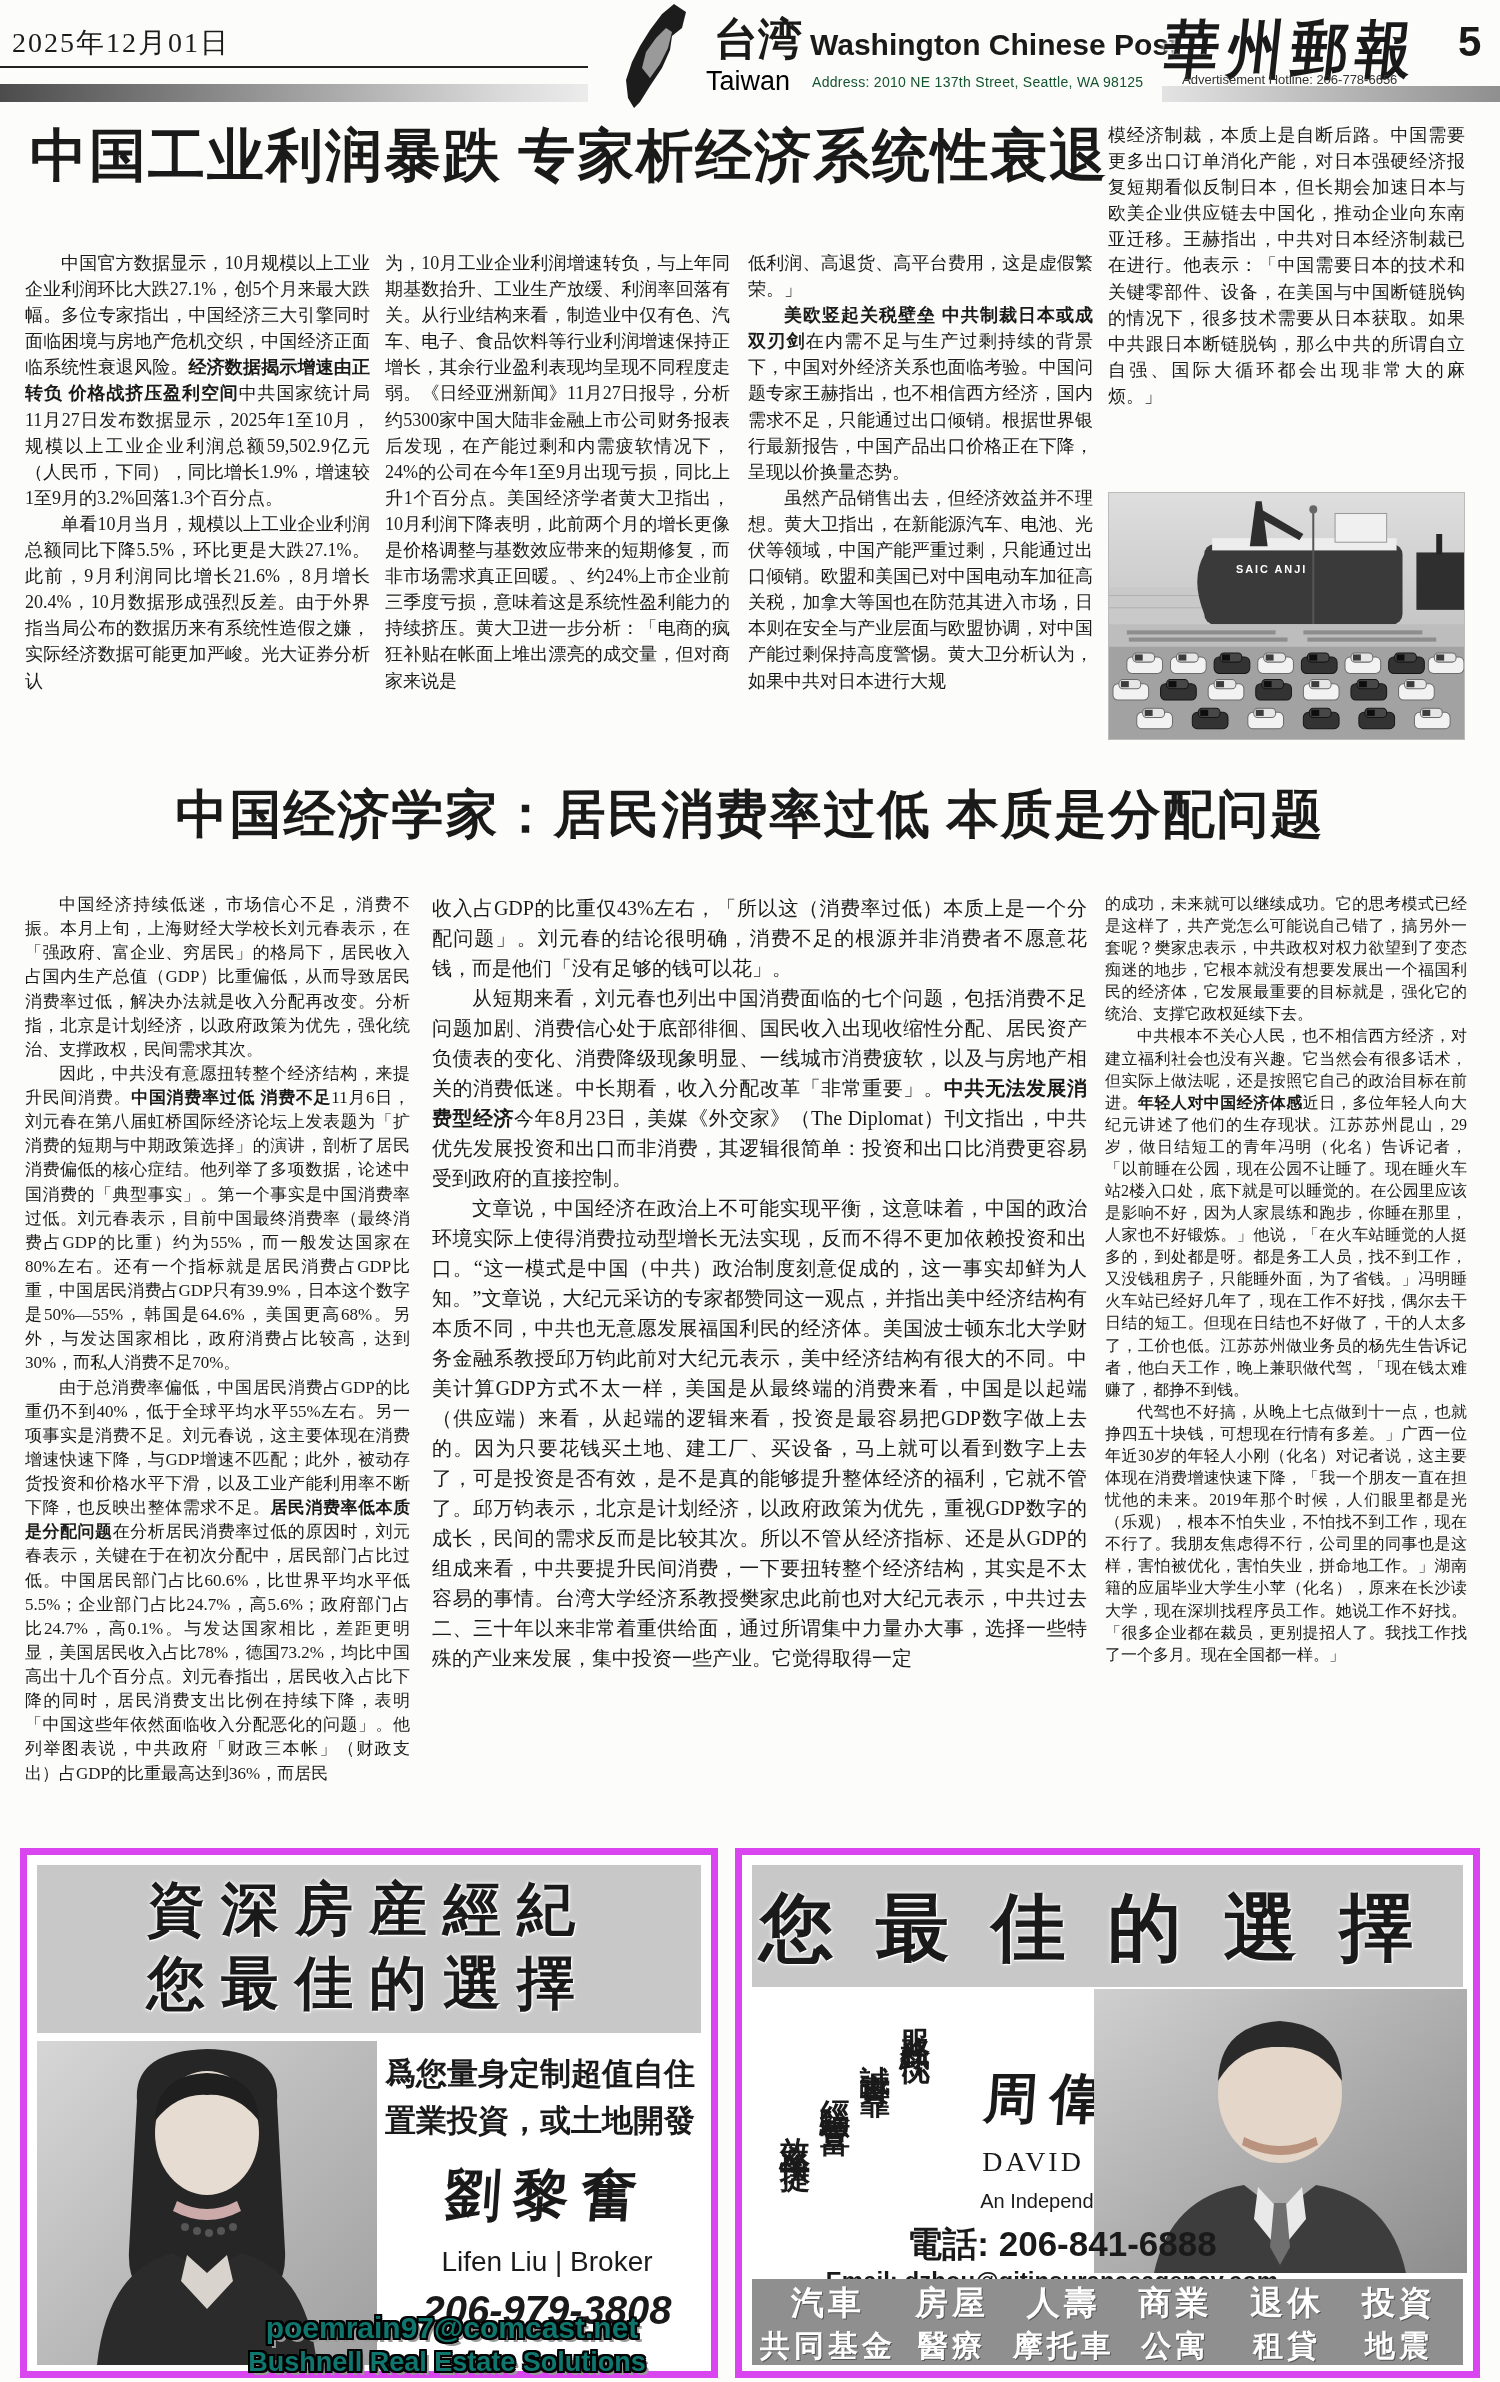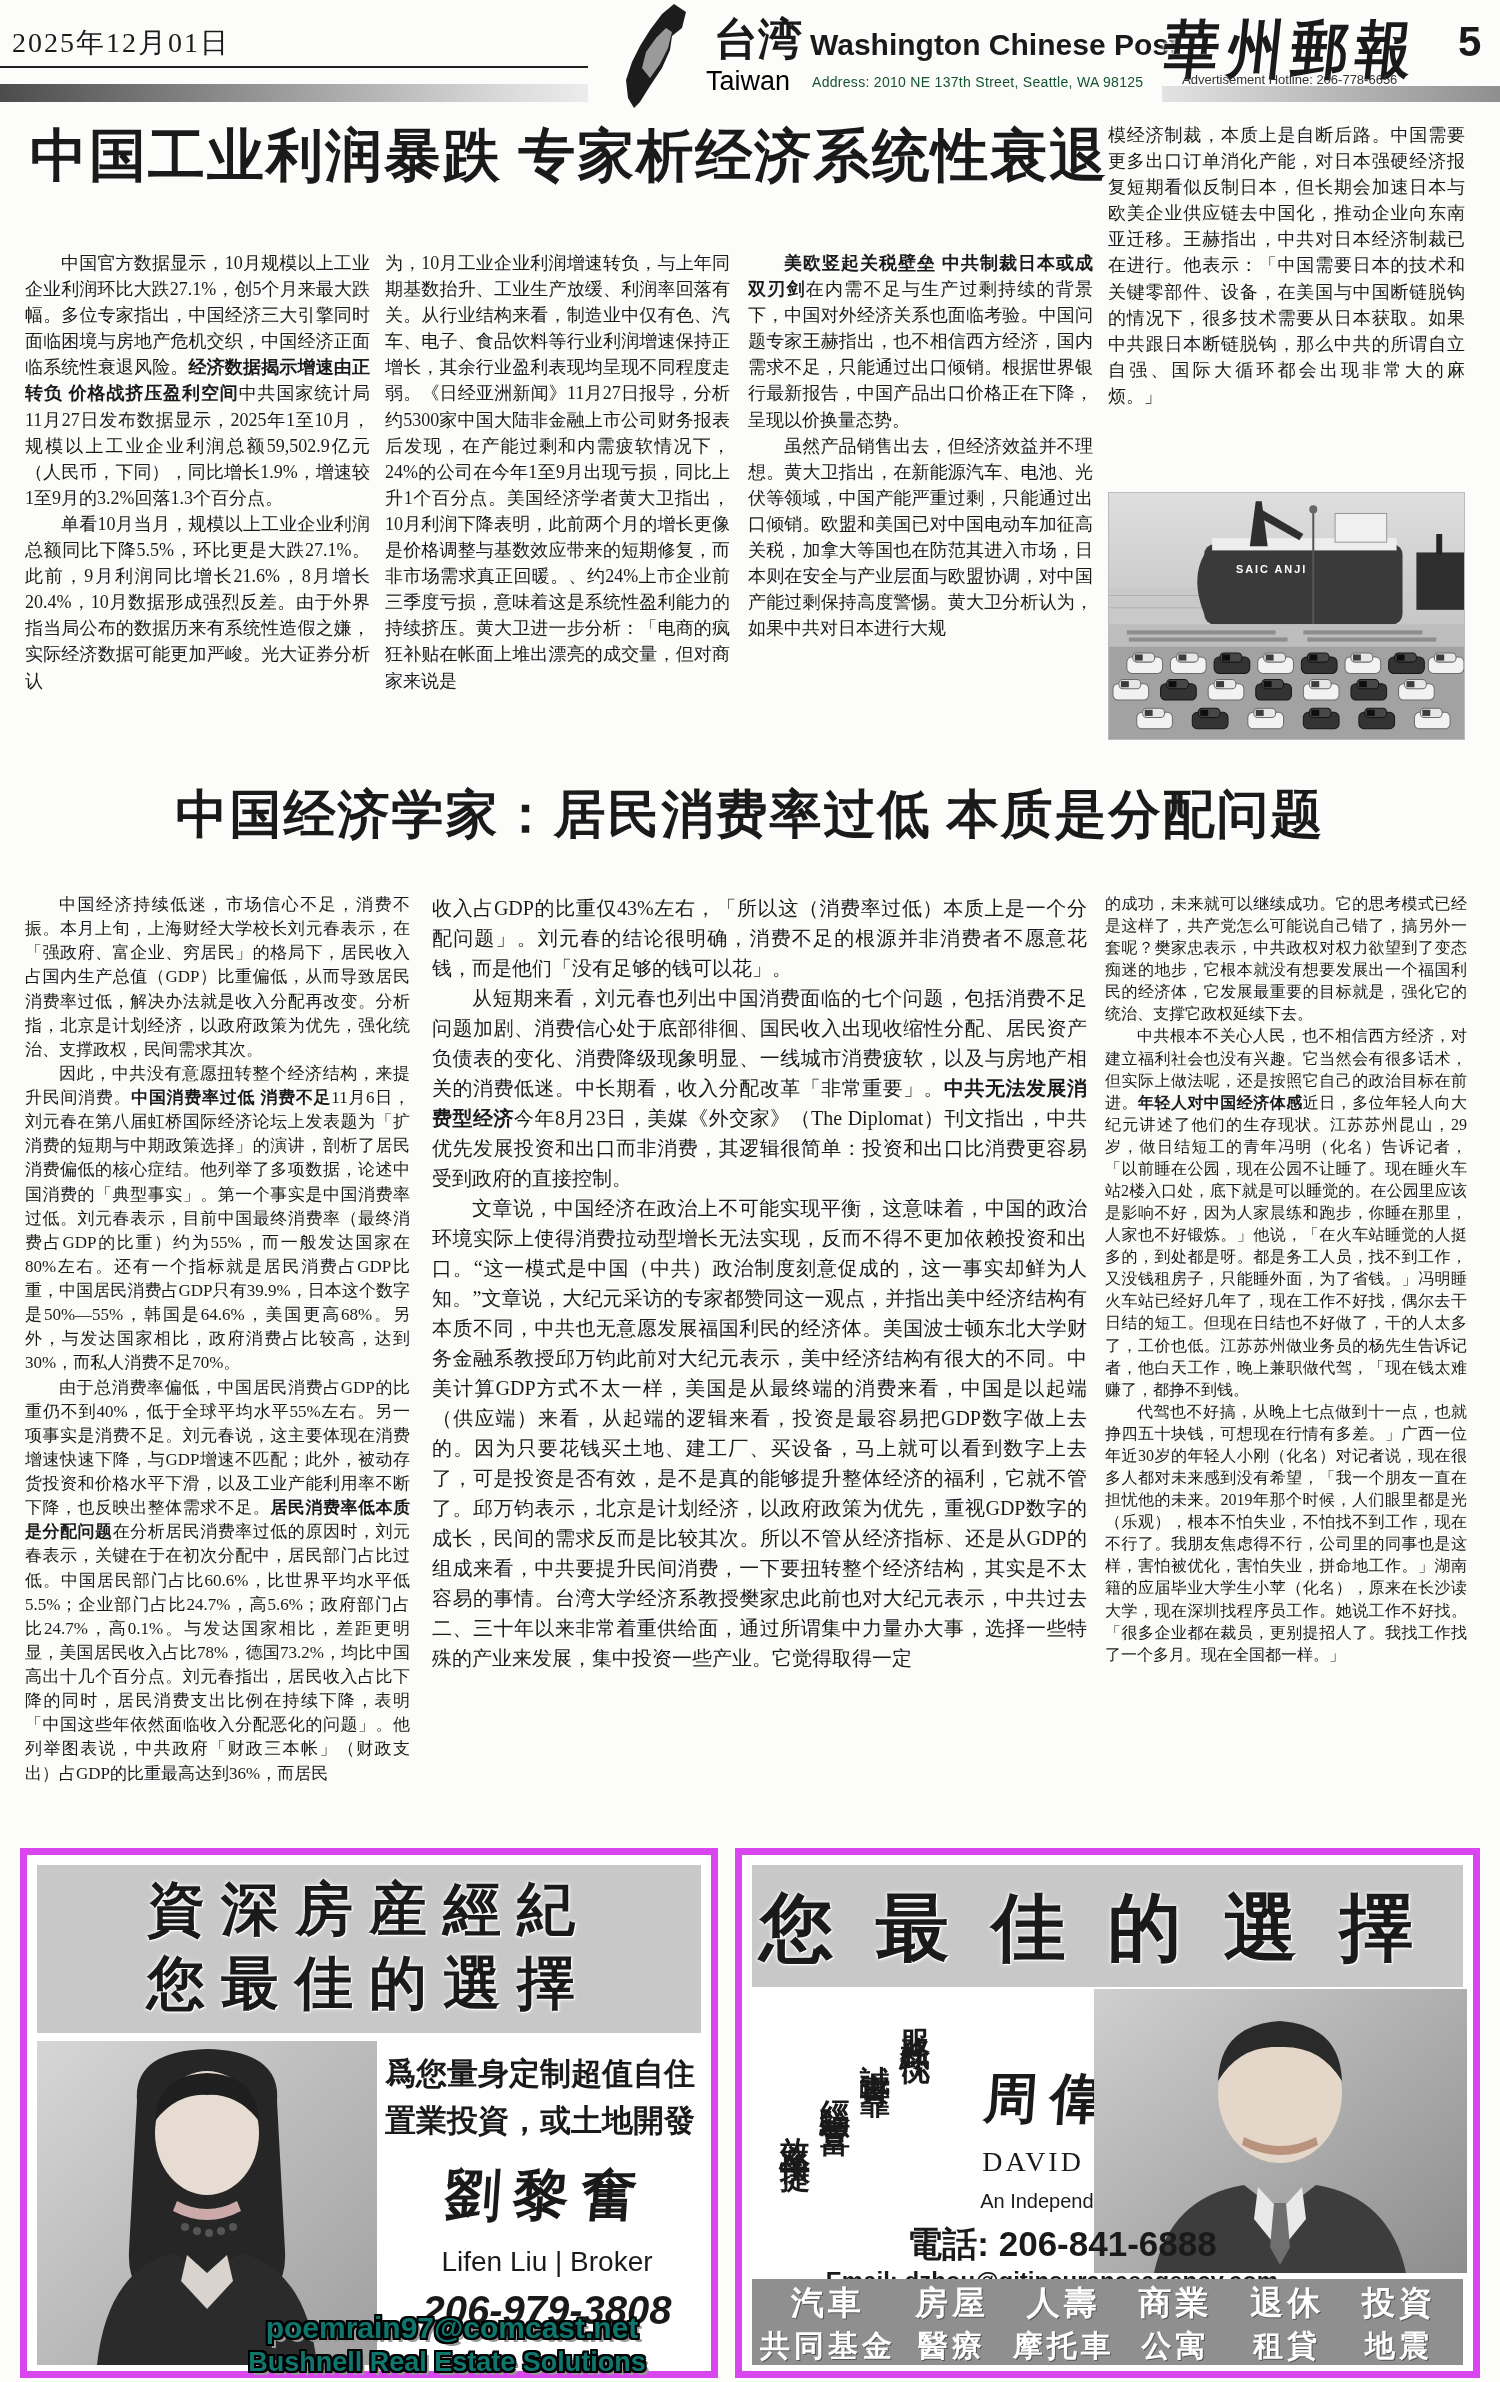--- a/index.html
+++ b/index.html
@@ -127,20 +127,21 @@
     <div class="col a1-c1">
       <p class="para"><span>中国官方数据显示，10月规模以上工业企业利润环比大跌27.1%，创5个月来最大跌幅。多位专家指出，中国经济三大引擎同时面临困境与房地产危机交织，中国经济正面临系统性衰退风险。</span><b class="subhead">经济数据揭示增速由正转负 价格战挤压盈利空间</b><span>中共国家统计局11月27日发布数据显示，2025年1至10月，规模以上工业企业利润总额59,502.9亿元（人民币，下同），同比增长1.9%，增速较1至9月的3.2%回落1.3个百分点。</span></p>
       <p class="para">单看10月当月，规模以上工业企业利润总额同比下降5.5%，环比更是大跌27.1%。此前，9月利润同比增长21.6%，8月增长20.4%，10月数据形成强烈反差。由于外界指当局公布的数据历来有系统性造假之嫌，实际经济数据可能更加严峻。光大证券分析认</p>
     </div>
 
     <div class="col a1-c2">
       <p class="cont">为，10月工业企业利润增速转负，与上年同期基数抬升、工业生产放缓、利润率回落有关。从行业结构来看，制造业中仅有色、汽车、电子、食品饮料等行业利润增速保持正增长，其余行业盈利表现均呈现不同程度走弱。《日经亚洲新闻》11月27日报导，分析约5300家中国大陆非金融上市公司财务报表后发现，在产能过剩和内需疲软情况下，24%的公司在今年1至9月出现亏损，同比上升1个百分点。美国经济学者黄大卫指出，10月利润下降表明，此前两个月的增长更像是价格调整与基数效应带来的短期修复，而非市场需求真正回暖。、约24%上市企业前三季度亏损，意味着这是系统性盈利能力的持续挤压。黄大卫进一步分析：「电商的疯狂补贴在帐面上堆出漂亮的成交量，但对商家来说是</p>
     </div>
 
     <div class="col a1-c3">
+      <p class="cont">低利润、高退货、高平台费用，这是虚假繁荣。」</p>
       <p class="para"><b class="subhead">美欧竖起关税壁垒 中共制裁日本或成双刃剑</b><span>在内需不足与生产过剩持续的背景下，中国对外经济关系也面临考验。中国问题专家王赫指出，也不相信西方经济，国内需求不足，只能通过出口倾销。根据世界银行最新报告，中国产品出口价格正在下降，呈现以价换量态势。</span></p>
       <p class="para">虽然产品销售出去，但经济效益并不理想。黄大卫指出，在新能源汽车、电池、光伏等领域，中国产能严重过剩，只能通过出口倾销。欧盟和美国已对中国电动车加征高关税，加拿大等国也在防范其进入市场，日本则在安全与产业层面与欧盟协调，对中国产能过剩保持高度警惕。黄大卫分析认为，如果中共对日本进行大规</p>
     </div>
 
     <div class="col a1-c4">
       <p class="cont">模经济制裁，本质上是自断后路。中国需要更多出口订单消化产能，对日本强硬经济报复短期看似反制日本，但长期会加速日本与欧美企业供应链去中国化，推动企业向东南亚迁移。王赫指出，中共对日本经济制裁已在进行。他表示：「中国需要日本的技术和关键零部件、设备，在美国与中国断链脱钩的情况下，很多技术需要从日本获取。如果中共跟日本断链脱钩，那么中共的所谓自立自强、国际大循环都会出现非常大的麻烦。」</p>
     </div>
 
     <svg class="a1-photo" viewBox="0 0 358 240" preserveAspectRatio="none">
       <defs>
@@ -217,21 +218,21 @@
 
     <div class="col a2-c2">
       <p class="cont">收入占GDP的比重仅43%左右，「所以这（消费率过低）本质上是一个分配问题」。刘元春的结论很明确，消费不足的根源并非消费者不愿意花钱，而是他们「没有足够的钱可以花」。</p>
       <p class="para"><span>从短期来看，刘元春也列出中国消费面临的七个问题，包括消费不足问题加剧、消费信心处于底部徘徊、国民收入出现收缩性分配、居民资产负债表的变化、消费降级现象明显、一线城市消费疲软，以及与房地产相关的消费低迷。中长期看，收入分配改革「非常重要」。</span><b class="subhead">中共无法发展消费型经济</b><span>今年8月23日，美媒《外交家》（The Diplomat）刊文指出，中共优先发展投资和出口而非消费，其逻辑很简单：投资和出口比消费更容易受到政府的直接控制。</span></p>
       <p class="para">文章说，中国经济在政治上不可能实现平衡，这意味着，中国的政治环境实际上使得消费拉动型增长无法实现，反而不得不更加依赖投资和出口。“这一模式是中国（中共）政治制度刻意促成的，这一事实却鲜为人知。”文章说，大纪元采访的专家都赞同这一观点，并指出美中经济结构有本质不同，中共也无意愿发展福国利民的经济体。美国波士顿东北大学财务金融系教授邱万钧此前对大纪元表示，美中经济结构有很大的不同。中美计算GDP方式不太一样，美国是从最终端的消费来看，中国是以起端（供应端）来看，从起端的逻辑来看，投资是最容易把GDP数字做上去的。因为只要花钱买土地、建工厂、买设备，马上就可以看到数字上去了，可是投资是否有效，是不是真的能够提升整体经济的福利，它就不管了。邱万钧表示，北京是计划经济，以政府政策为优先，重视GDP数字的成长，民间的需求反而是比较其次。所以不管从经济指标、还是从GDP的组成来看，中共要提升民间消费，一下要扭转整个经济结构，其实是不太容易的事情。台湾大学经济系教授樊家忠此前也对大纪元表示，中共过去二、三十年以来非常着重供给面，通过所谓集中力量办大事，选择一些特殊的产业来发展，集中投资一些产业。它觉得取得一定</p>
     </div>
 
     <div class="col a2-c4">
       <p class="cont">的成功，未来就可以继续成功。它的思考模式已经是这样了，共产党怎么可能说自己错了，搞另外一套呢？樊家忠表示，中共政权对权力欲望到了变态痴迷的地步，它根本就没有想要发展出一个福国利民的经济体，它发展最重要的目标就是，强化它的统治、支撑它政权延续下去。</p>
       <p class="para"><span>中共根本不关心人民，也不相信西方经济，对建立福利社会也没有兴趣。它当然会有很多话术，但实际上做法呢，还是按照它自己的政治目标在前进。</span><b class="subhead">年轻人对中国经济体感</b><span>近日，多位年轻人向大纪元讲述了他们的生存现状。江苏苏州昆山，29岁，做日结短工的青年冯明（化名）告诉记者，「以前睡在公园，现在公园不让睡了。现在睡火车站2楼入口处，底下就是可以睡觉的。在公园里应该是影响不好，因为人家晨练和跑步，你睡在那里，人家也不好锻炼。」他说，「在火车站睡觉的人挺多的，到处都是呀。都是务工人员，找不到工作，又没钱租房子，只能睡外面，为了省钱。」冯明睡火车站已经好几年了，现在工作不好找，偶尔去干日结的短工。但现在日结也不好做了，干的人太多了，工价也低。江苏苏州做业务员的杨先生告诉记者，他白天工作，晚上兼职做代驾，「现在钱太难赚了，都挣不到钱。</span></p>
-      <p class="para">代驾也不好搞，从晚上七点做到十一点，也就挣四五十块钱，可想现在行情有多差。」广西一位年近30岁的年轻人小刚（化名）对记者说，现在很多人都对未来感到没有希望，「我一个朋友一直在担忧他的未来。2019年那个时候，人们眼里都是光（乐观），根本不怕失业，不怕找不到工作，现在不行了。我朋友焦虑得不行，公司里的同事也是这样，害怕被优化，害怕失业，拼命地工作。」湖南籍的应届毕业大学生小苹（化名），原来在长沙读大学，现在深圳找程序员工作。她说工作不好找。「很多企业都在裁员，更别提招人了。我找工作找了一个多月。现在全国都一样。」</p>
+      <p class="para">代驾也不好搞，从晚上七点做到十一点，也就挣四五十块钱，可想现在行情有多差。」广西一位年近30岁的年轻人小刚（化名）对记者说，这主要体现在消费增速快速下降，「我一个朋友一直在担忧他的未来。2019年那个时候，人们眼里都是光（乐观），根本不怕失业，不怕找不到工作，现在不行了。我朋友焦虑得不行，公司里的同事也是这样，害怕被优化，害怕失业，拼命地工作。」湖南籍的应届毕业大学生小苹（化名），原来在长沙读大学，现在深圳找程序员工作。她说工作不好找。「很多企业都在裁员，更别提招人了。我找工作找了一个多月。现在全国都一样。」</p>
     </div>
   </div>
 
   <div class="ad ad-left">
     <div class="ad-band adl-band">
       <div class="l1 brush">資深房産經紀</div>
       <div class="l2 brush">您最佳的選擇</div>
     </div>
     <svg class="adl-photo" viewBox="0 0 340 324" preserveAspectRatio="none">
       <defs>

